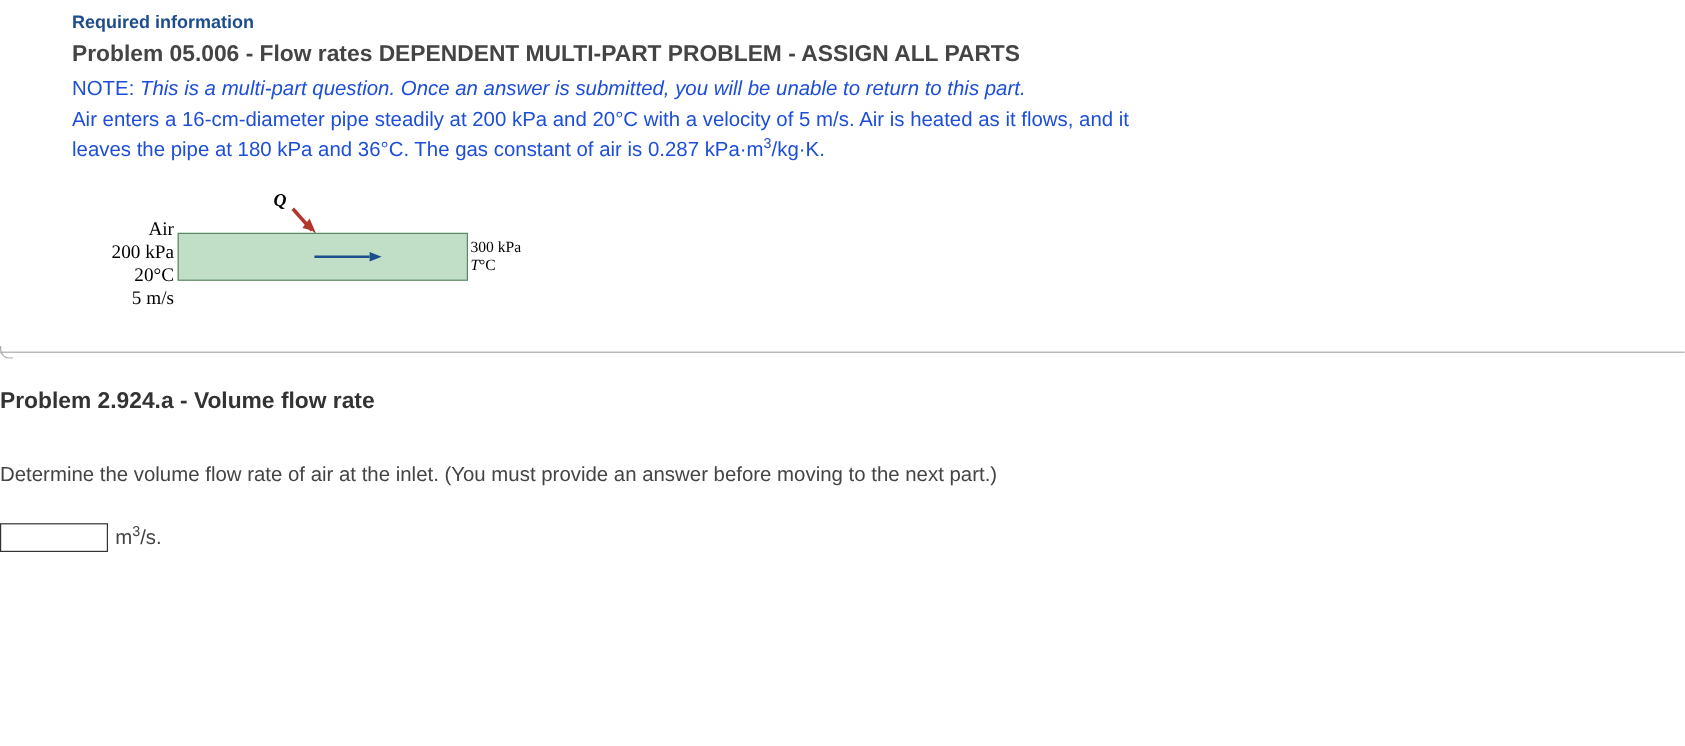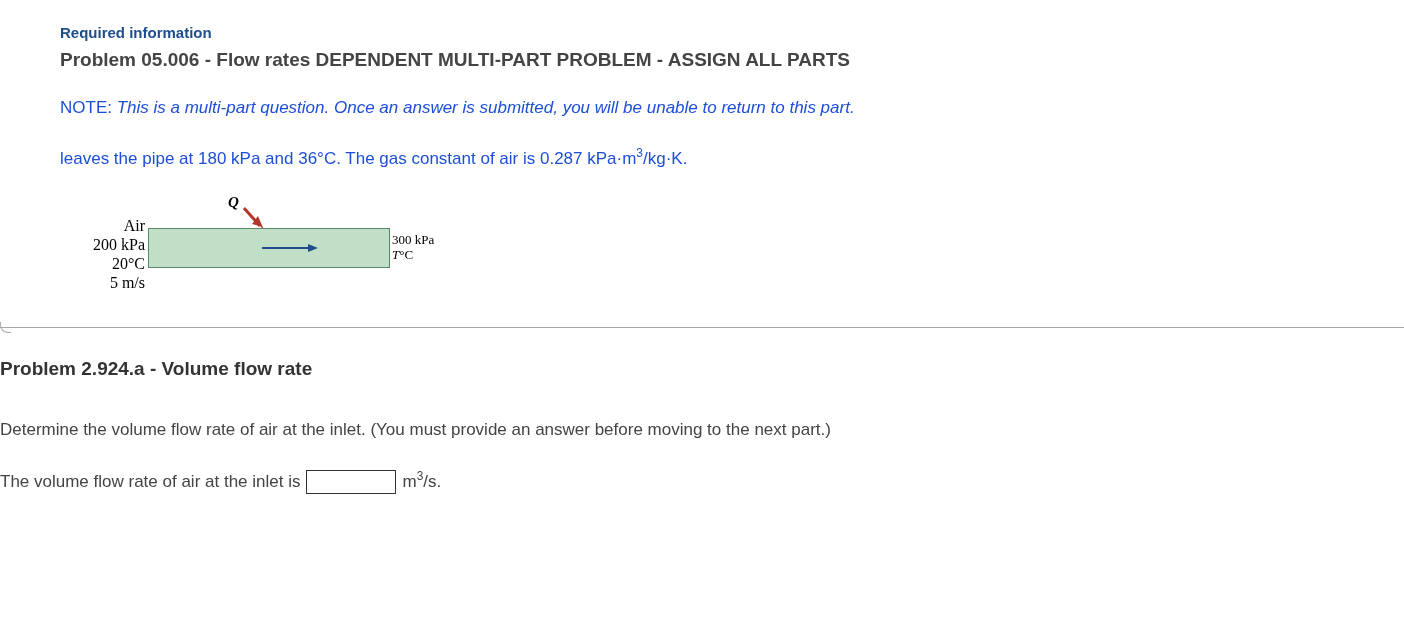--- a/index.html
+++ b/index.html
@@ -8,33 +8,33 @@
       padding: 0;
     }
     body {
       font-family: Arial, Helvetica, sans-serif;
       font-size: 17px;
       color: #333;
       background: #fff;
       width: 1404px;
     }
     .top-section {
-      padding: 24px 60px 20px 60px;
+      padding: 10px 60px 20px 60px;
     }
     .required-info {
       color: #1e4d8c;
       font-weight: bold;
       font-size: 15px;
       margin-bottom: 8px;
     }
     .problem-title {
       color: #444;
       font-weight: bold;
       font-size: 19px;
-      margin-bottom: 24px;
+      margin-bottom: 4px;
     }
     .problem-text {
       color: #1d4ed8;
       font-size: 17px;
       line-height: 1.5;
       margin-bottom: 20px;
     }
     .note-label {
       font-weight: normal;
     }
@@ -162,21 +162,21 @@
     }
   </style>
 </head>
 <body>
 
 <div class="top-section">
   <div class="required-info">Required information</div>
   <div class="problem-title">Problem 05.006 - Flow rates DEPENDENT MULTI-PART PROBLEM - ASSIGN ALL PARTS</div>
   <div class="problem-text">
     <span class="note-label">NOTE: </span><span class="note-body">This is a multi-part question. Once an answer is submitted, you will be unable to return to this part.</span><br>
-    <br>
+    <span>Air enters a 16-cm-diameter pipe steadily at 200 kPa and 20°C with a velocity of 5 m/s. Air is heated as it flows, and it</span><br>
     <span>leaves the pipe at 180 kPa and 36°C. The gas constant of air is 0.287 kPa·m</span><sup>3</sup><span>/kg·K.</span>
   </div>
 
   <div class="diagram-container">
     <div class="q-label">Q</div>
     <svg class="q-arrow" viewBox="0 0 30 30">
       <line x1="4" y1="4" x2="20" y2="22" stroke="#b3362a" stroke-width="3"></line>
       <polygon points="20,22 12,20 18,12 24,26" fill="#b3362a"></polygon>
     </svg>
     <div class="inlet-labels">
@@ -198,17 +198,16 @@
 </div>
 
 <div class="divider-wrap">
   <div class="divider"></div>
 </div>
 
 <div class="bottom-section">
   <div class="sub-title">Problem 2.924.a - Volume flow rate</div>
   <div class="question-text">Determine the volume flow rate of air at the inlet. (You must provide an answer before moving to the next part.)</div>
   <div class="answer-line">
-    <span>The volume flow rate of air at the inlet is</span>
     <input type="text" class="answer-input" value="" style="">
     <span><span>m</span><sup>3</sup><span>/s.</span></span>
   </div>
 </div>
 
 </body></html>

